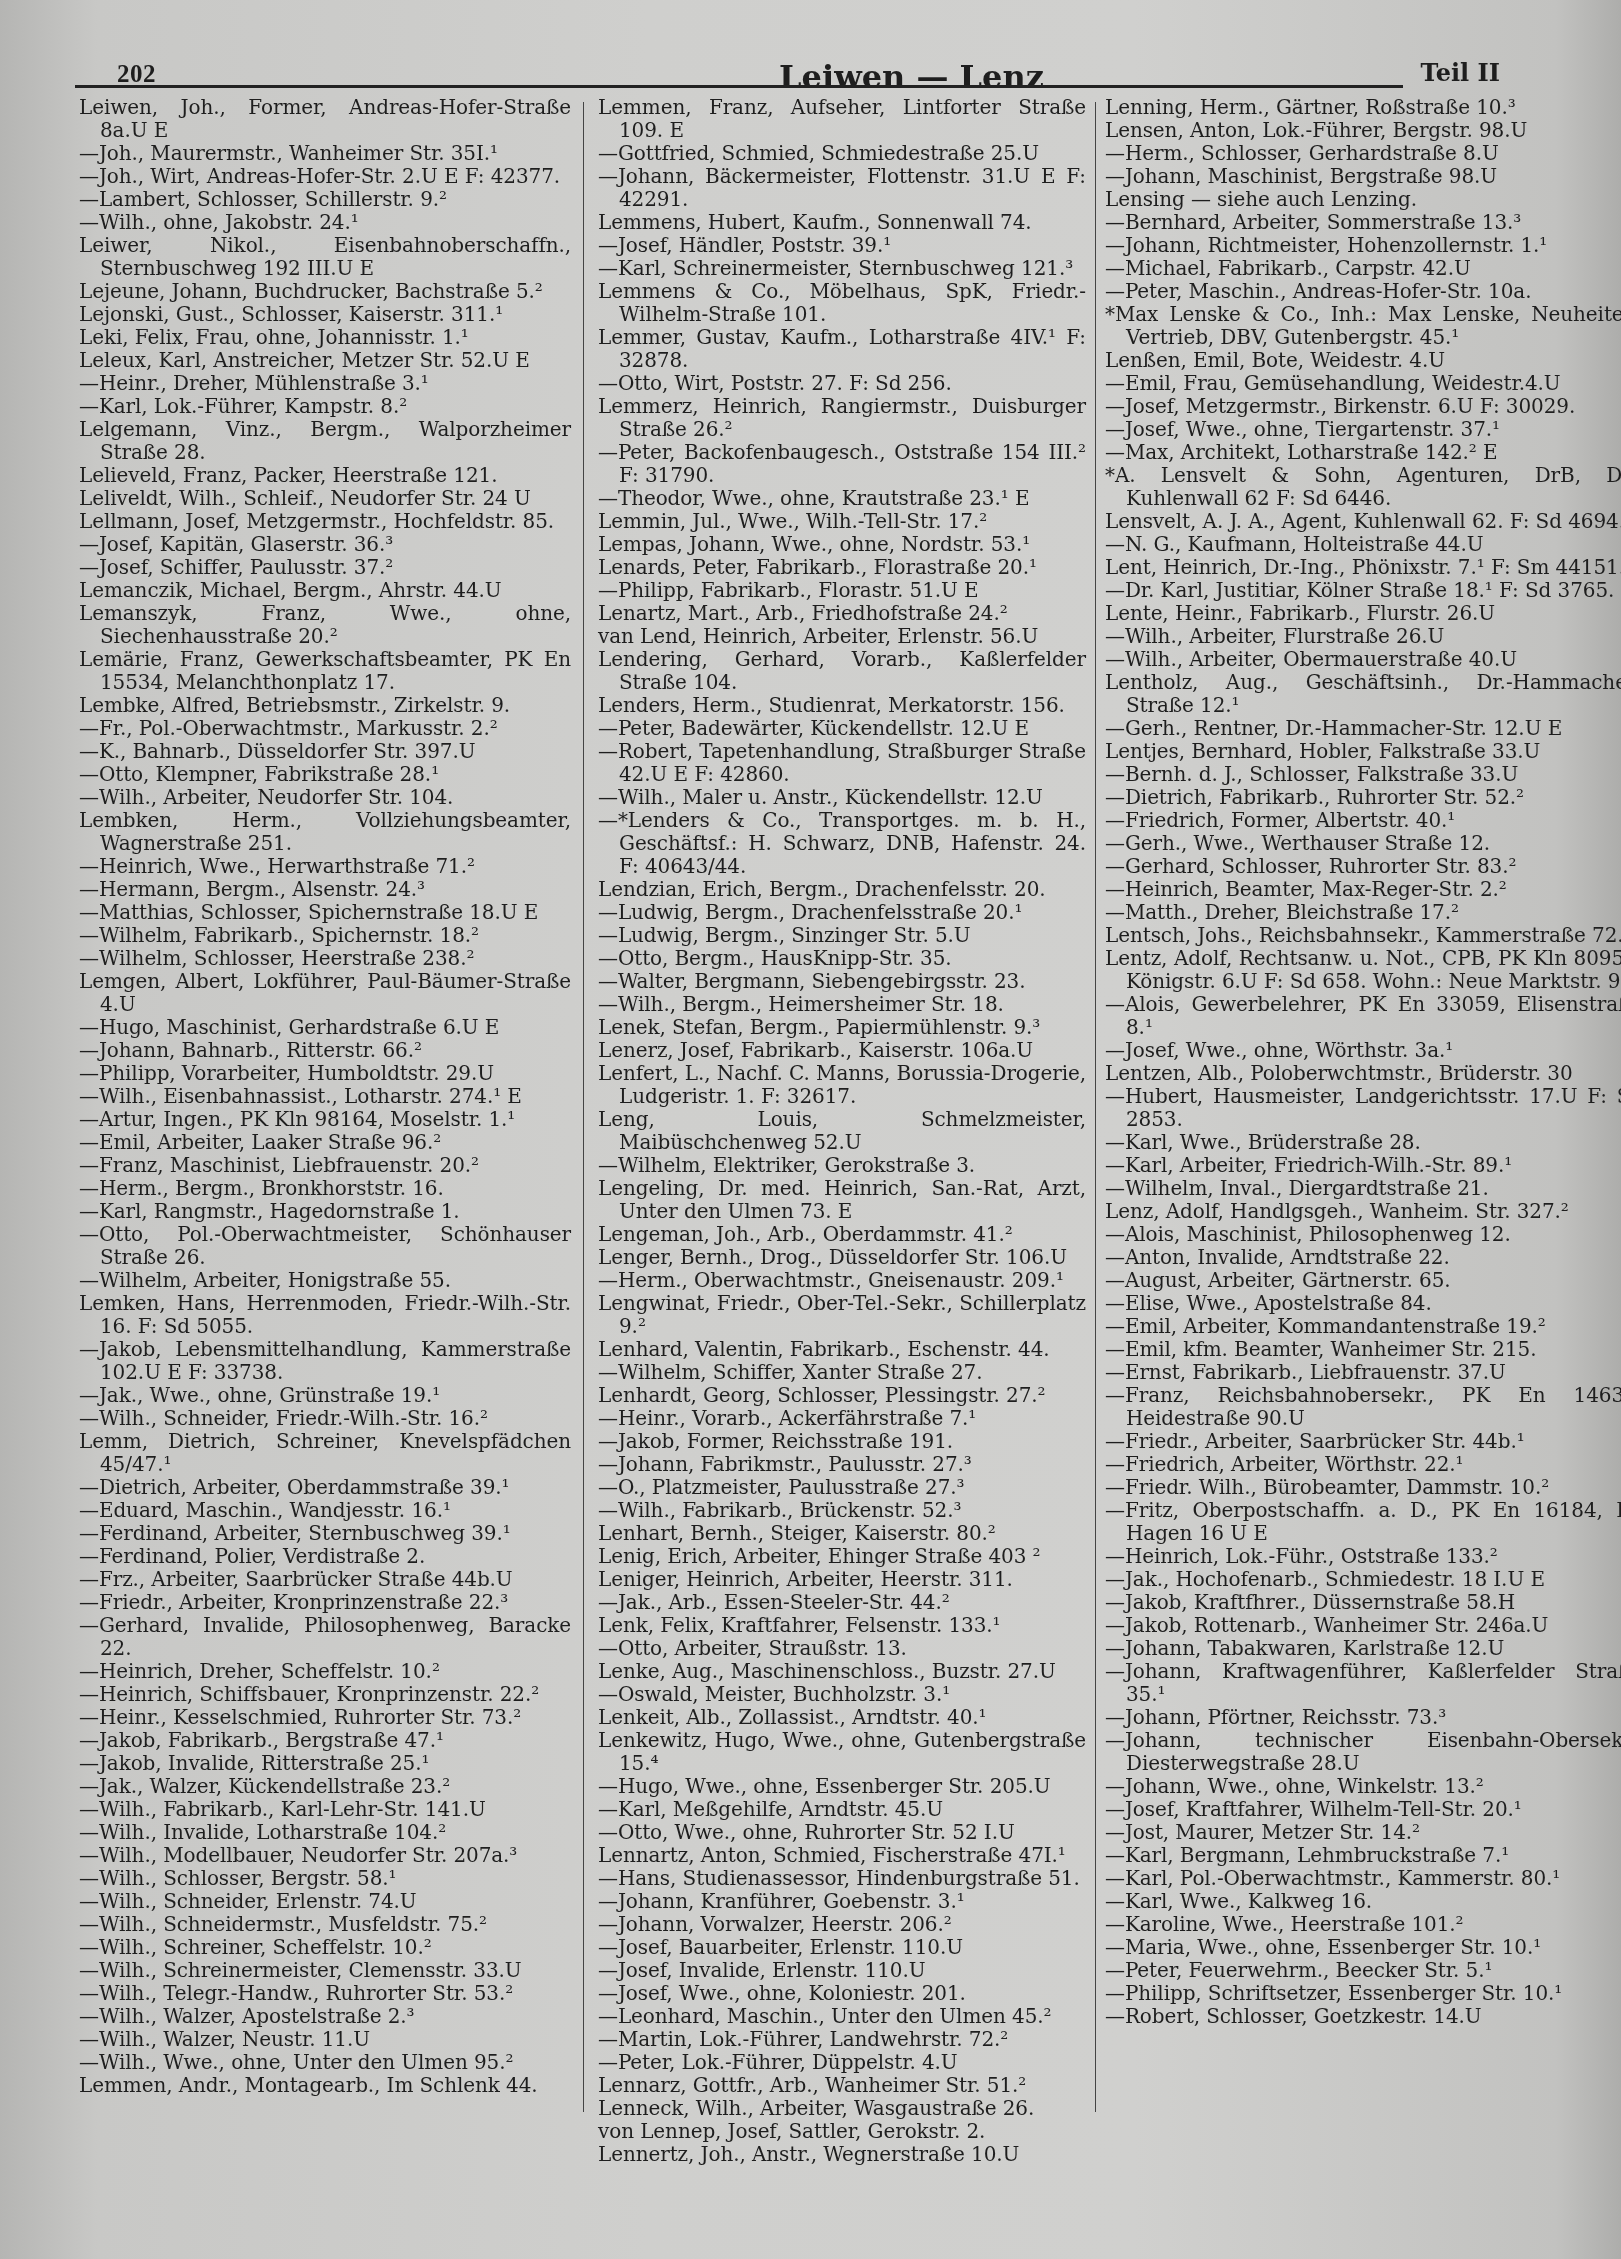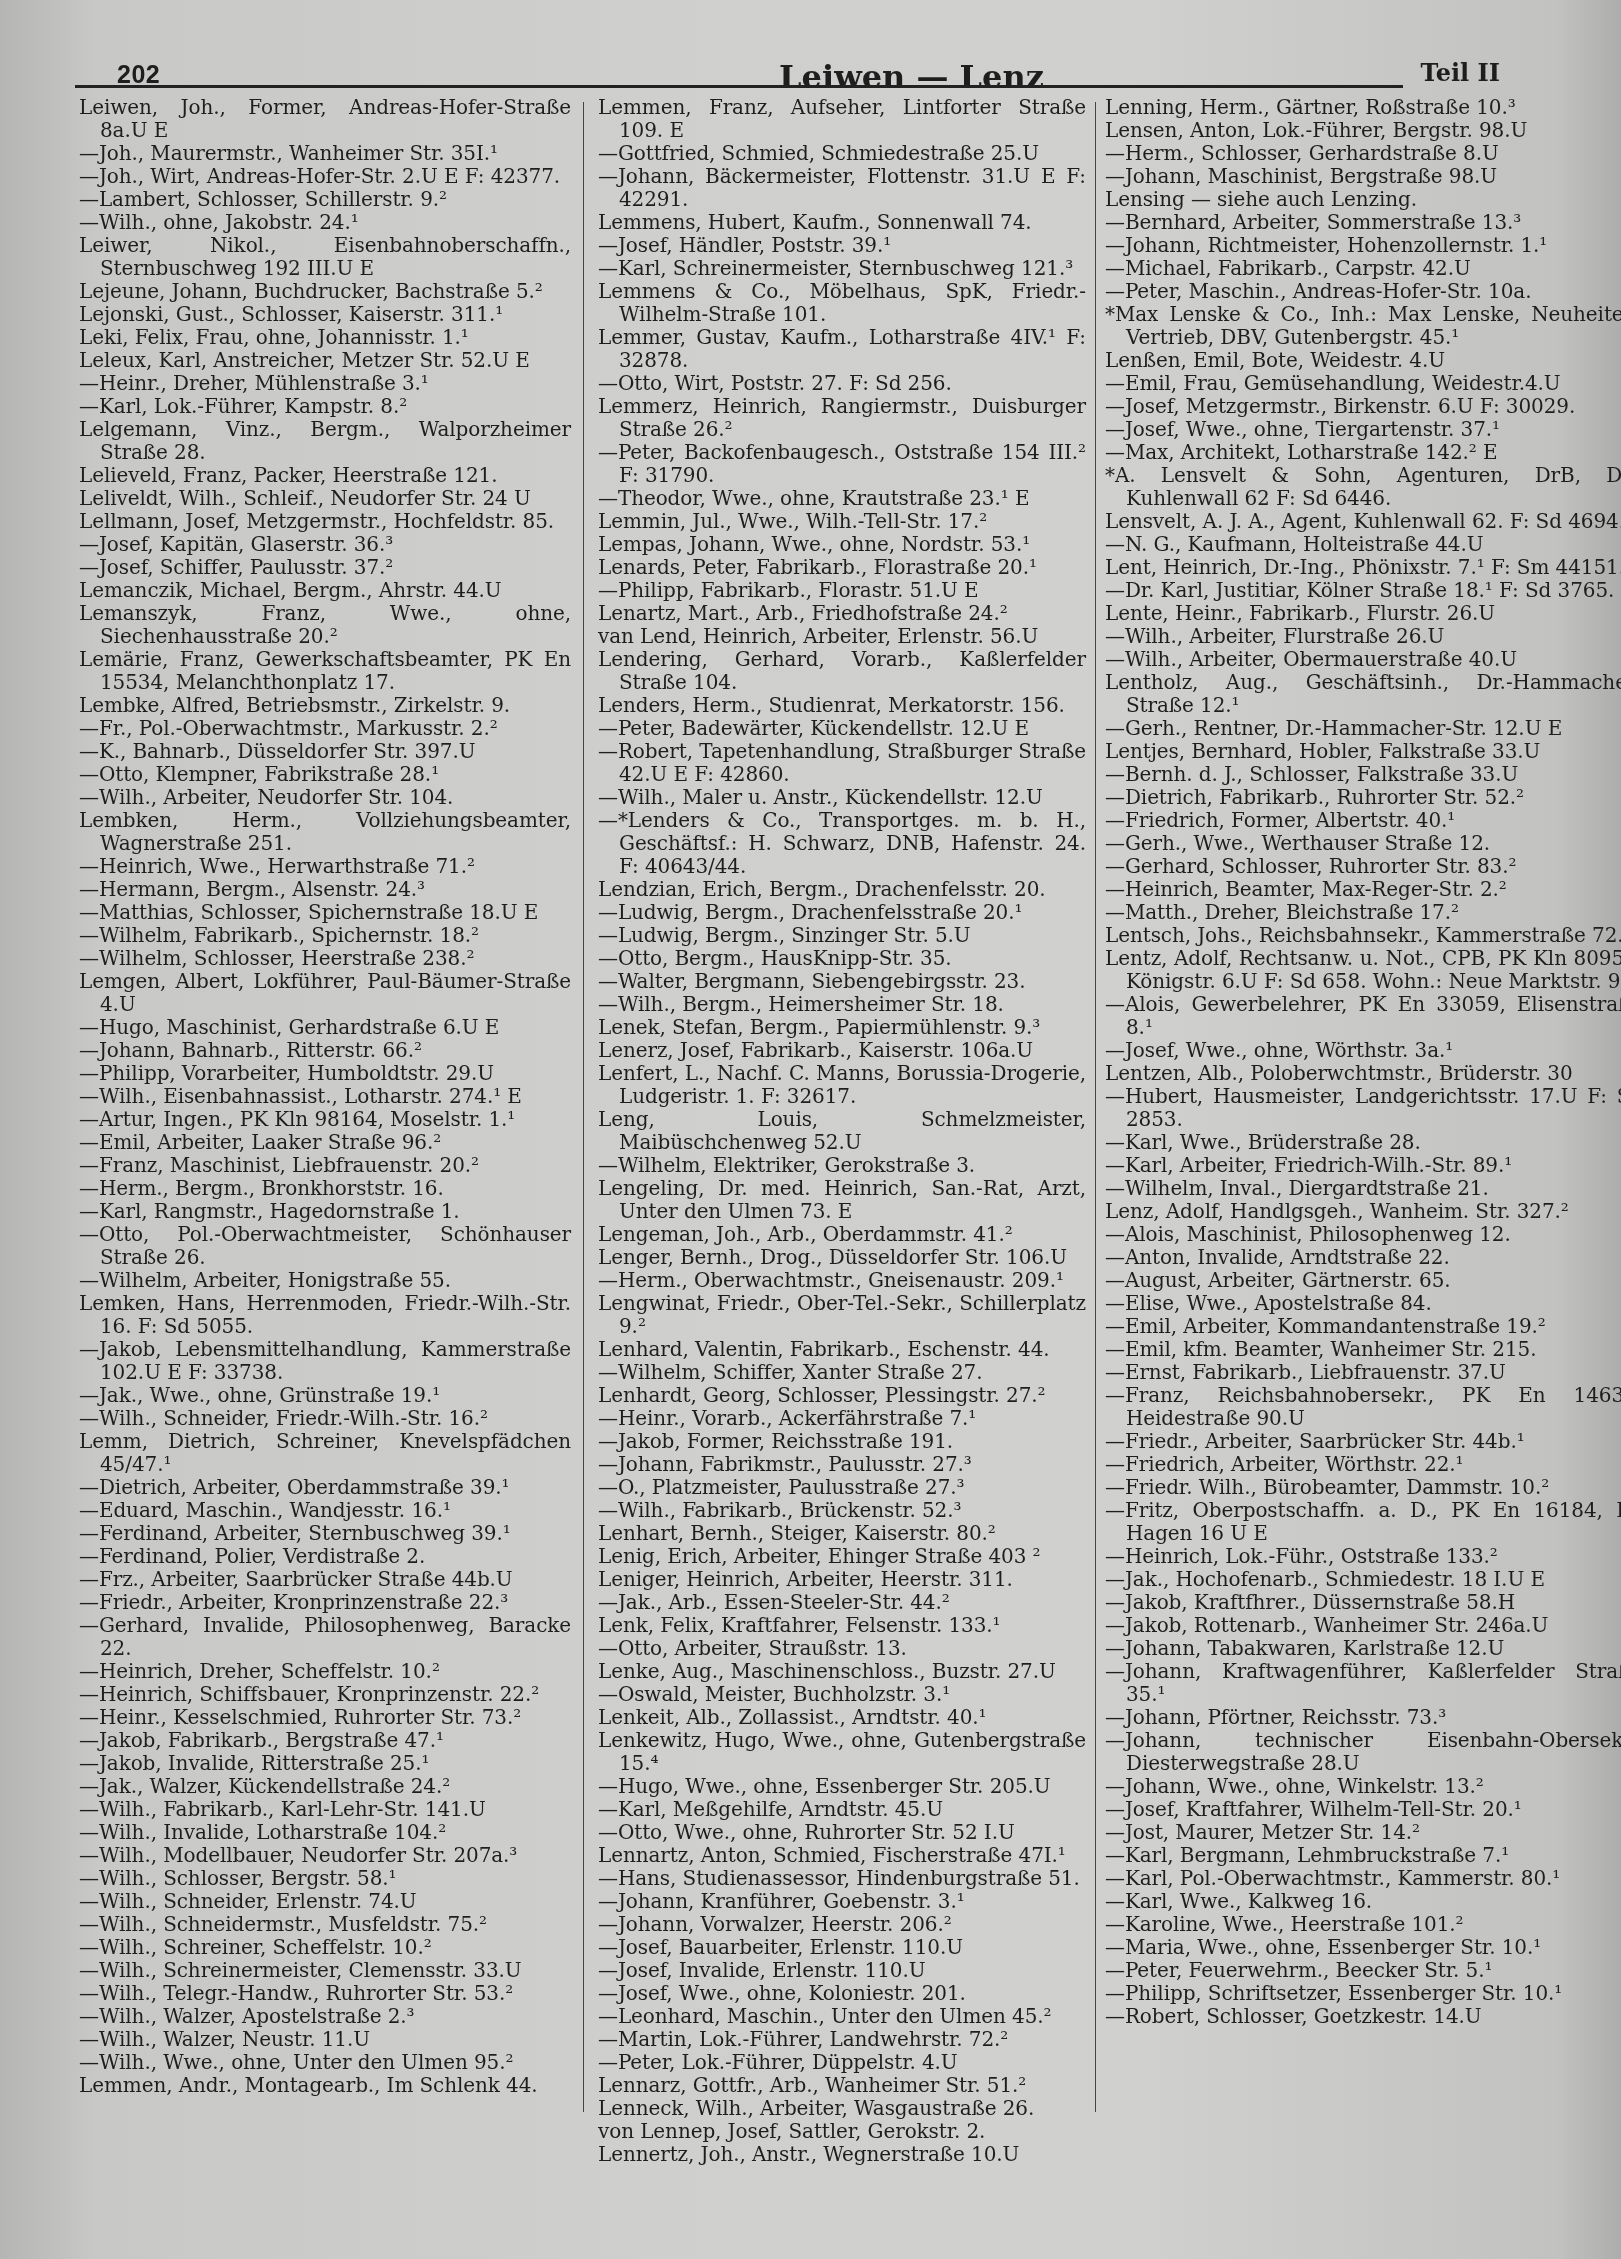--- a/index.html
+++ b/index.html
@@ -9,21 +9,21 @@
     background-image: linear-gradient(90deg, #b5b5b3 0%, #c8c8c6 6%, #cfcfcd 40%, #d0d0ce 70%, #c2c2c0 96%, #adadab 100%);
     font-family: "DejaVu Serif", serif;
     color: #1e1e1e;
     position: relative;
   }
   .page-header {
     position: absolute; left: 86px; top: 50px; width: 1441px; height: 38px;
   }
   .page-number {
     position: absolute; left: 31px; top: 9.6px;
-    font-family: Liberation Sans, sans-serif; font-weight: bold; font-size: 25px; letter-spacing: 0.5px;
+    font-family: Liberation Serif, serif; font-weight: bold; font-size: 25px; letter-spacing: 0.5px;
   }
   .running-head {
     position: absolute; left: 624px; top: 7.7px; width: 403px; text-align: center;
     font-family: "DejaVu Serif", serif; font-weight: bold; font-size: 32px;
   }
   .part-label {
     position: absolute; right: 27px; top: 7.7px;
     font-family: "DejaVu Serif", serif; font-weight: bold; font-size: 24px;
   }
   .header-rule {
@@ -117,21 +117,21 @@
       <p class="entry sub">—Ferdinand, Arbeiter, Sternbuschweg 39.¹</p>
       <p class="entry sub">—Ferdinand, Polier, Verdistraße 2.</p>
       <p class="entry sub">—Frz., Arbeiter, Saarbrücker Straße 44b.U</p>
       <p class="entry sub">—Friedr., Arbeiter, Kronprinzenstraße 22.³</p>
       <p class="entry sub">—Gerhard, Invalide, Philosophenweg, Baracke 22.</p>
       <p class="entry sub">—Heinrich, Dreher, Scheffelstr. 10.²</p>
       <p class="entry sub">—Heinrich, Schiffsbauer, Kronprinzenstr. 22.²</p>
       <p class="entry sub">—Heinr., Kesselschmied, Ruhrorter Str. 73.²</p>
       <p class="entry sub">—Jakob, Fabrikarb., Bergstraße 47.¹</p>
       <p class="entry sub">—Jakob, Invalide, Ritterstraße 25.¹</p>
-      <p class="entry sub">—Jak., Walzer, Kückendellstraße 24.²</p>
+      <p class="entry sub">—Jak., Walzer, Kückendellstraße 23.²</p>
       <p class="entry sub">—Wilh., Fabrikarb., Karl-Lehr-Str. 141.U</p>
       <p class="entry sub">—Wilh., Invalide, Lotharstraße 104.²</p>
       <p class="entry sub">—Wilh., Modellbauer, Neudorfer Str. 207a.³</p>
       <p class="entry sub">—Wilh., Schlosser, Bergstr. 58.¹</p>
       <p class="entry sub">—Wilh., Schneider, Erlenstr. 74.U</p>
       <p class="entry sub">—Wilh., Schneidermstr., Musfeldstr. 75.²</p>
       <p class="entry sub">—Wilh., Schreiner, Scheffelstr. 10.²</p>
       <p class="entry sub">—Wilh., Schreinermeister, Clemensstr. 33.U</p>
       <p class="entry sub">—Wilh., Telegr.-Handw., Ruhrorter Str. 53.²</p>
       <p class="entry sub">—Wilh., Walzer, Apostelstraße 2.³</p>

